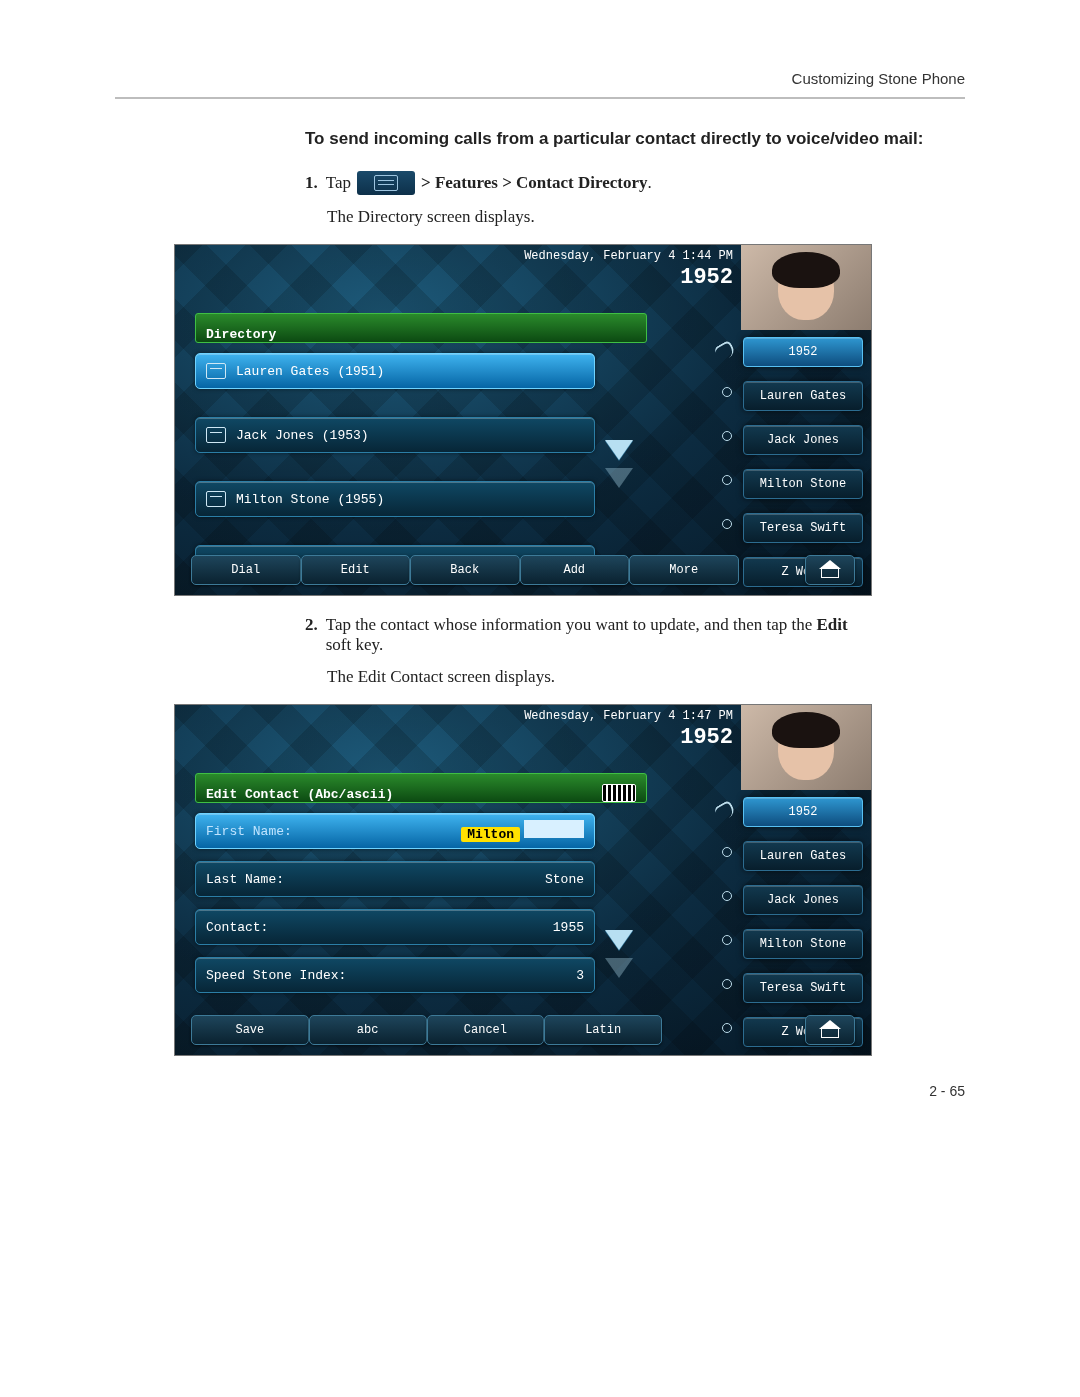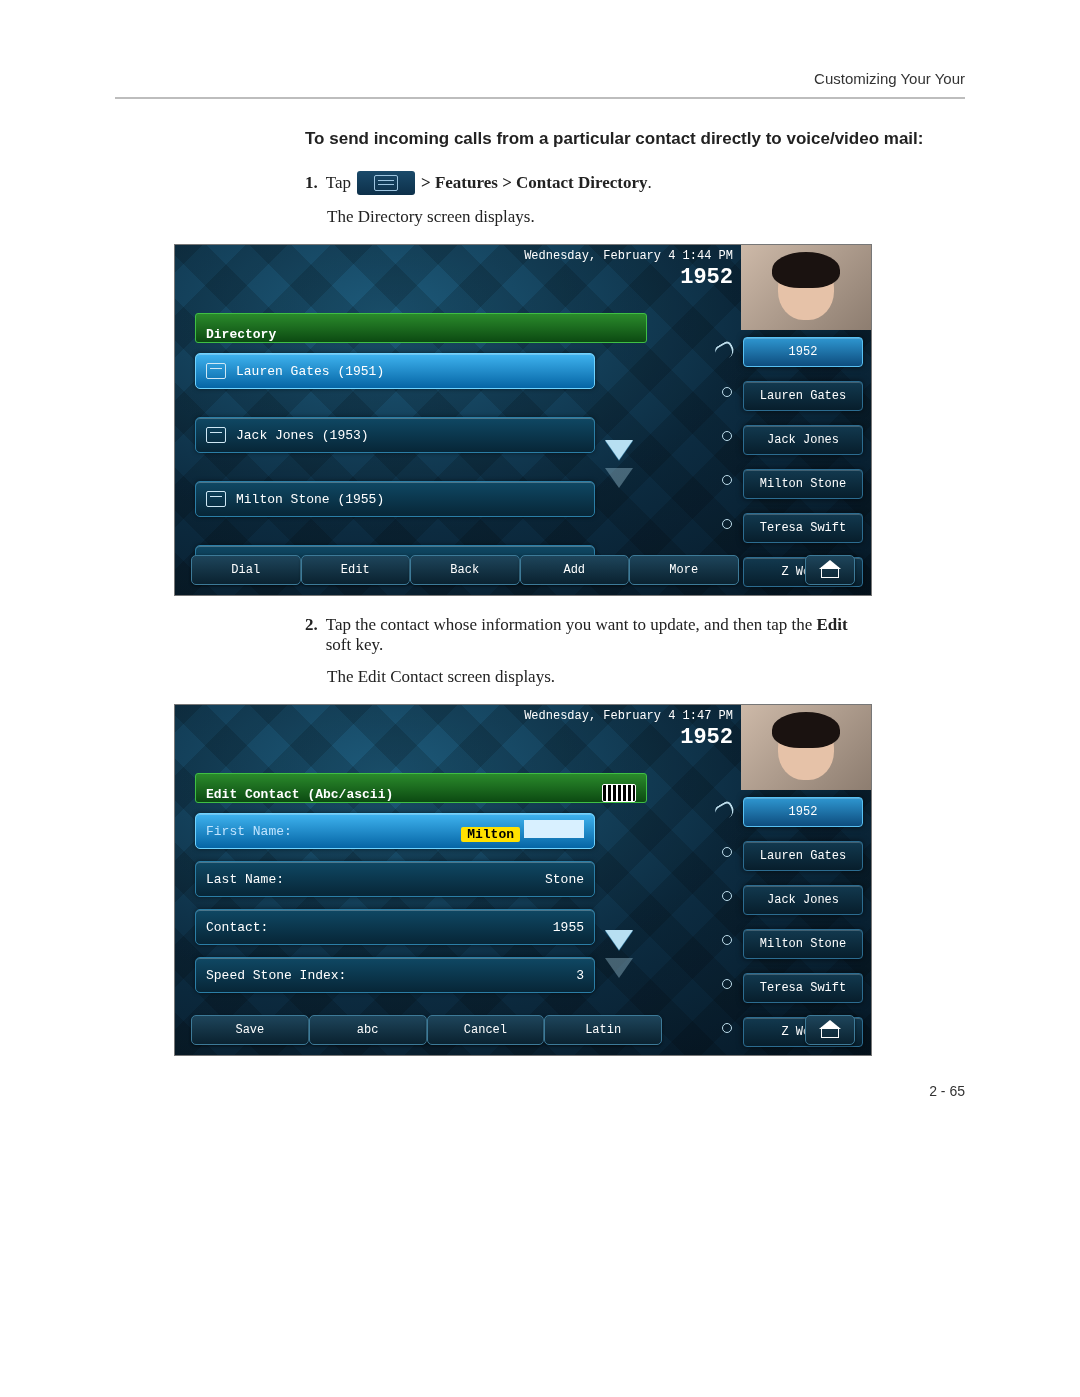--- a/index.html
+++ b/index.html
@@ -342,21 +342,21 @@
     font-size: 14px;
     color:#333;
     margin-top: 28px;
     margin-right: 0;
   }
 </style>
 </head>
 <body>
 
 <div class="page">
-  <div class="header-right">Customizing Your Your</div>
+  <div class="header-right">Customizing Stone Phone</div>
   <hr class="divider">
 
   <div class="content-block">
     <div class="bold-heading">To send incoming calls from a particular contact directly to voice/video mail:</div>
 
     <div class="step">
       <span class="step-num">1.</span>
       <span class="step-text">Tap</span>
       <span class="menu-icon-pill">
           <span class="menu-icon-inner"></span>

